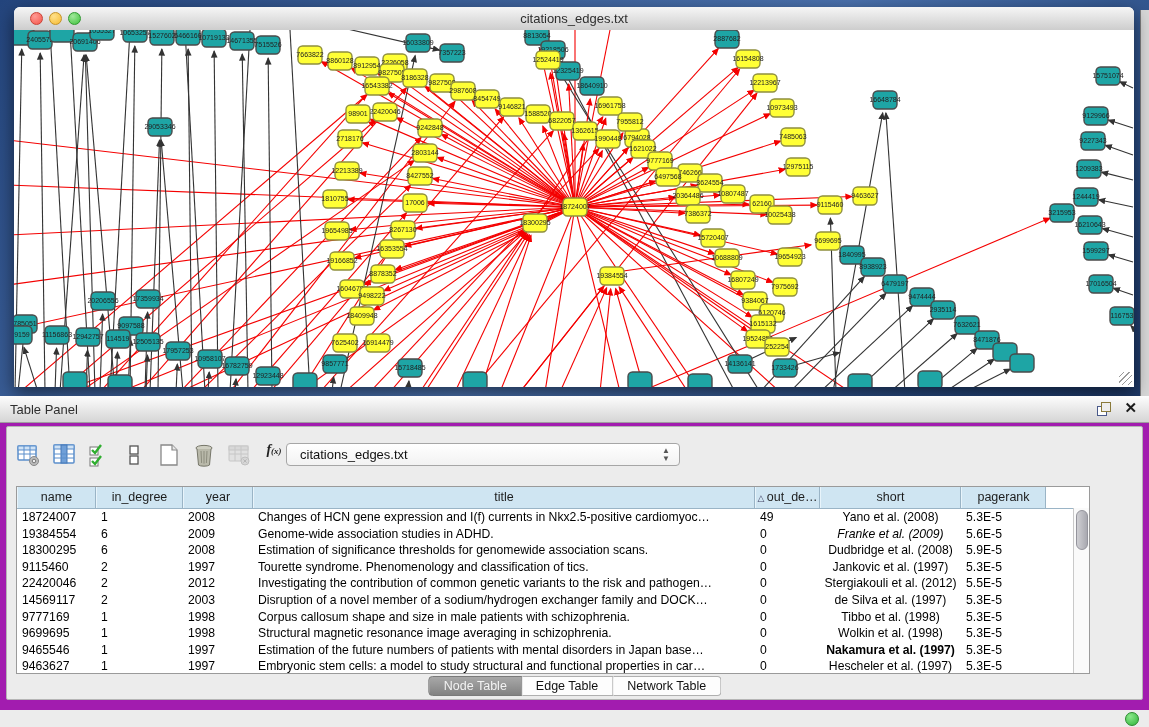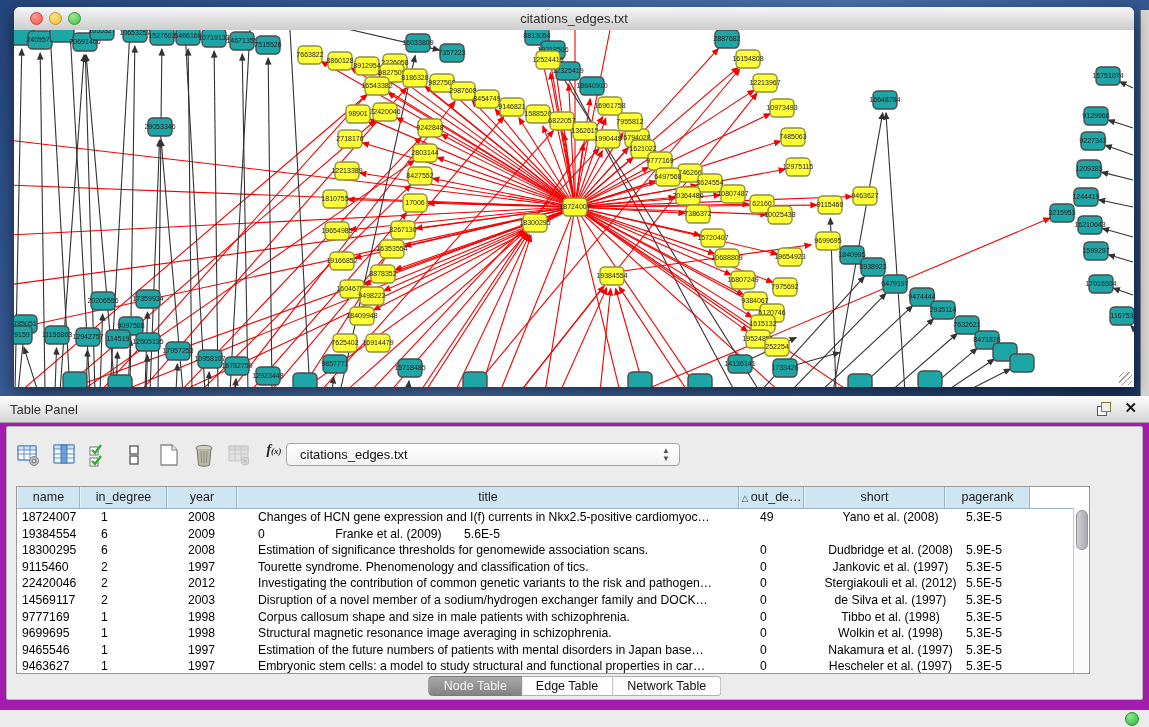--- a/index.html
+++ b/index.html
@@ -867,21 +867,21 @@
         <span class="fx"><span>f</span><small>(x)</small></span>
       </span>
     </div>
     <div class="dropdown">
       <span class="val">citations_edges.txt</span>
       <span class="dd-arrows">▲<br>▼</span>
     </div>
 
     <div class="table-box">
       <div class="thead" id="thead">
-          <div class="th" style="width: 63px;">name</div>
+          <div class="th" style="width: 79px;">name</div>
           <div class="th" style="width: 87px;">in_degree</div>
           <div class="th" style="width: 70px;">year</div>
           <div class="th" style="width: 502px;">title</div>
           <div class="th sorted" style="width: 65px;"><span class="tri">△ </span>out_de…</div>
           <div class="th" style="width: 141px;">short</div>
           <div class="th" style="width: 85px;">pagerank</div>
           <div class="th-filler"></div>
         </div>
       <div id="tbody">
           <div class="trow">
@@ -890,22 +890,23 @@
             <div class="td" style="width: 70px;">2008</div>
             <div class="td" style="width: 502px;">Changes of HCN gene expression and I(f) currents in Nkx2.5-positive cardiomyoc…</div>
             <div class="td" style="width: 65px;">49</div>
             <div class="td c6" style="width: 141px;">Yano et al. (2008)</div>
             <div class="td" style="width: 85px;">5.3E-5</div>
           </div>
           <div class="trow">
             <div class="td" style="width: 79px;">19384554</div>
             <div class="td" style="width: 87px;">6</div>
             <div class="td" style="width: 70px;">2009</div>
+            <div class="td" style="width: 502px;">Genome-wide association studies in ADHD.</div>
             <div class="td" style="width: 65px;">0</div>
-            <div class="td c6" style="width: 141px;">Franke et al. (2009)</div>
+            <div class="td c6" style="width: 141px; font-style: italic;">Franke et al. (2009)</div>
             <div class="td" style="width: 85px;">5.6E-5</div>
           </div>
           <div class="trow">
             <div class="td" style="width: 79px;">18300295</div>
             <div class="td" style="width: 87px;">6</div>
             <div class="td" style="width: 70px;">2008</div>
             <div class="td" style="width: 502px;">Estimation of significance thresholds for genomewide association scans.</div>
             <div class="td" style="width: 65px;">0</div>
             <div class="td c6" style="width: 141px;">Dudbridge et al. (2008)</div>
             <div class="td" style="width: 85px;">5.9E-5</div>
@@ -954,21 +955,21 @@
             <div class="td" style="width: 65px;">0</div>
             <div class="td c6" style="width: 141px;">Wolkin et al. (1998)</div>
             <div class="td" style="width: 85px;">5.3E-5</div>
           </div>
           <div class="trow">
             <div class="td" style="width: 79px;">9465546</div>
             <div class="td" style="width: 87px;">1</div>
             <div class="td" style="width: 70px;">1997</div>
             <div class="td" style="width: 502px;">Estimation of the future numbers of patients with mental disorders in Japan base…</div>
             <div class="td" style="width: 65px;">0</div>
-            <div class="td c6" style="width: 141px;">Nakamura et al. (1997)</div>
+            <div class="td c6" style="width: 141px; font-weight: bold;">Nakamura et al. (1997)</div>
             <div class="td" style="width: 85px;">5.3E-5</div>
           </div>
           <div class="trow">
             <div class="td" style="width: 79px;">9463627</div>
             <div class="td" style="width: 87px;">1</div>
             <div class="td" style="width: 70px;">1997</div>
             <div class="td" style="width: 502px;">Embryonic stem cells: a model to study structural and functional properties in car…</div>
             <div class="td" style="width: 65px;">0</div>
             <div class="td c6" style="width: 141px;">Hescheler et al. (1997)</div>
             <div class="td" style="width: 85px;">5.3E-5</div>

